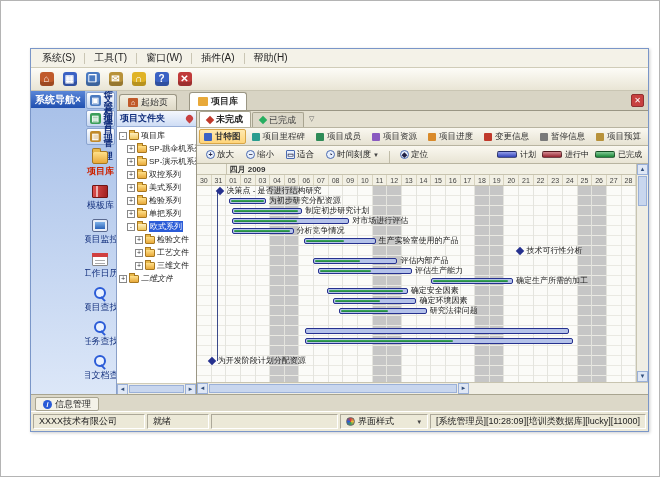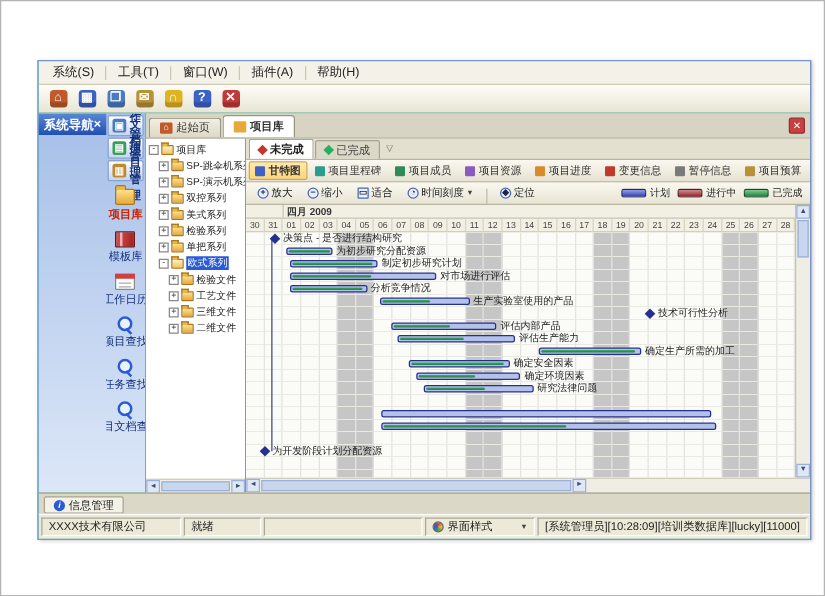--- a/index.html
+++ b/index.html
@@ -1,18 +1,18 @@
 <!DOCTYPE html>
 <html><head>
 <meta charset="utf-8">
 <style>
   *{margin:0;padding:0;box-sizing:border-box}
   html,body{width:660px;height:477px}
   body{background:#fff;border:1px solid #b4b4b4;font-family:"Liberation Sans",sans-serif;position:relative;overflow:hidden}
-  .app{position:absolute;left:29px;top:47px;width:619px;height:384px;background:#14b8a6;border:1px solid #7a96c8;display:flex;flex-direction:column;box-shadow:1px 1px 3px rgba(0,0,0,.2)}
+  .app{position:absolute;left:29px;top:47px;width:619px;height:384px;background:#be185d;border:1px solid #7a96c8;display:flex;flex-direction:column;box-shadow:1px 1px 3px rgba(0,0,0,.2)}
   
   .menubar{height:19px;background:#f4f2e8;border-bottom:1px solid #d0ccb8;display:flex;align-items:center;padding:0 4px;font-size:10px;color:#222;flex:0 0 auto}
   .menu-item{padding:1px 7px 2px;cursor:default}
   .menu-sep{width:1px;height:11px;background:#cac6b4;margin:0 2px}
   .toolbar{height:23px;background:linear-gradient(#fdfcf7,#e9e5d5);border-bottom:1px solid #c9c5b3;display:flex;align-items:center;gap:4px;padding:0 6px;flex:0 0 auto}
   .tbtn{width:19px;height:19px;display:flex;align-items:center;justify-content:center;border:1px solid transparent;border-radius:2px}
   .tico{width:14px;height:14px;border-radius:3px;color:#fff;font-size:10px;line-height:14px;text-align:center;font-weight:bold;box-shadow:inset 0 -4px rgba(0,0,0,.18)}
   
   .content{flex:1;display:flex;min-height:0}
   
@@ -35,21 +35,21 @@
   .nico.monitor::before{content:"";position:absolute;inset:2px;background:linear-gradient(#7fb2e8,#2a62b8)}
   .nico.calendar{background:#fff;border:1px solid #888;border-radius:1px}
   .nico.calendar::before{content:"";position:absolute;left:-1px;right:-1px;top:-1px;height:4px;background:#d04040}
   .nico.calendar::after{content:"";position:absolute;left:2px;right:2px;top:6px;height:1px;background:#aaa;box-shadow:0 3px #aaa}
   .nico.magnifier{width:14px;height:13px;border:none}
   .nico.magnifier::before{content:"";position:absolute;left:1px;top:0;width:8px;height:8px;border:2px solid #2a5bd7;border-radius:50%;background:#eaf2ff}
   .nico.magnifier::after{content:"";position:absolute;right:1px;bottom:0;width:6px;height:2px;background:#2a5bd7;transform:rotate(45deg)}
   
   .docarea{flex:1;display:flex;flex-direction:column;min-width:0;background:#ece9d8}
   .doctabs{height:19px;display:flex;align-items:flex-end;background:#d8d4c4;padding:0 2px;flex:0 0 auto}
-  .doctabs-list{display:flex;flex:1;gap:1px;align-items:flex-end}
+  .doctabs-list{display:flex;flex:1;gap:12px;align-items:flex-end}
   .dtab{height:16px;display:flex;align-items:center;gap:3px;padding:0 8px;font-size:9px;background:linear-gradient(#f2efe2,#ddd8c6);border:1px solid #9a9684;border-bottom:none;border-radius:3px 3px 0 0;color:#333;white-space:nowrap}
   .dtab.active{background:#fff;height:18px;font-weight:bold}
   .dticon{width:10px;height:9px;border-radius:1px;font-size:7px;line-height:9px;text-align:center;color:#fff;flex:0 0 auto}
   .doc-close{width:13px;height:13px;margin:0 2px 3px;background:#c84040;color:#fff;font-size:8px;line-height:12px;text-align:center;border-radius:2px;border:1px solid #903030;flex:0 0 auto}
   .docinner{flex:1;display:flex;min-height:0;border-top:1px solid #9a9684;background:#fff}
   
   .treepanel{width:80px;flex:0 0 auto;display:flex;flex-direction:column;background:#fff;border-right:1px solid #9a9684}
   .tree-head{height:16px;background:linear-gradient(#f4f7fd,#cfddf5);border-bottom:1px solid #9ab0d8;display:flex;align-items:center;justify-content:space-between;font-size:9px;color:#14317e;font-weight:bold;padding:0 3px;flex:0 0 auto}
   .pin{width:7px;height:7px;background:#c84040;border-radius:50% 50% 50% 0;transform:rotate(-45deg);flex:0 0 auto}
   .tree-body{flex:1;overflow:hidden;padding-top:2px}
@@ -183,20 +183,24 @@
           <div class="navitems">
             <div class="navitem sel">
               <span class="nico folder"></span>
               <span class="nlabel">项目库</span>
             </div>
             <div class="navitem">
               <span class="nico book"></span>
               <span class="nlabel">模板库</span>
             </div>
             <div class="navitem">
+              <span class="nico monitor"></span>
+              <span class="nlabel">项目监控</span>
+            </div>
+            <div class="navitem">
               <span class="nico calendar"></span>
               <span class="nlabel">工作日历</span>
             </div>
             <div class="navitem">
               <span class="nico magnifier"></span>
               <span class="nlabel">项目查找</span>
             </div>
             <div class="navitem">
               <span class="nico magnifier"></span>
               <span class="nlabel">任务查找</span>
@@ -220,20 +224,24 @@
               <span class="dticon" style="background-color: rgb(232, 169, 58);"></span>
               <span>项目库</span>
             </div>
           </div>
         <div class="doc-close">✕</div>
       </div>
 
       <div class="docinner">
 
         <div class="treepanel">
+          <div class="tree-head">
+            <span>项目文件夹</span>
+            <span class="pin"></span>
+          </div>
           <div class="tree-body">
               <div class="tnode" style="padding-left: 2px;">
                 <span class="texp">-</span>
                 <span class="fico fopen"></span>
                 <span class="tlabel">项目库</span>
               </div>
               <div class="tnode" style="padding-left: 10px;">
                 <span class="texp">+</span>
                 <span class="fico"></span>
                 <span class="tlabel">SP-跳伞机系列</span>
@@ -276,21 +284,21 @@
               <div class="tnode" style="padding-left: 18px;">
                 <span class="texp">+</span>
                 <span class="fico"></span>
                 <span class="tlabel">工艺文件</span>
               </div>
               <div class="tnode" style="padding-left: 18px;">
                 <span class="texp">+</span>
                 <span class="fico"></span>
                 <span class="tlabel">三维文件</span>
               </div>
-              <div class="tnode" style="padding-left: 18px;">
+              <div class="tnode" style="padding-left: 2px; font-style: italic;">
                 <span class="texp">+</span>
                 <span class="fico"></span>
                 <span class="tlabel">二维文件</span>
               </div>
             </div>
           <div class="tree-hscroll">
             <span class="sb-arrow">◄</span>
             <span class="tree-thumb"></span>
             <span class="sb-arrow">►</span>
           </div>

